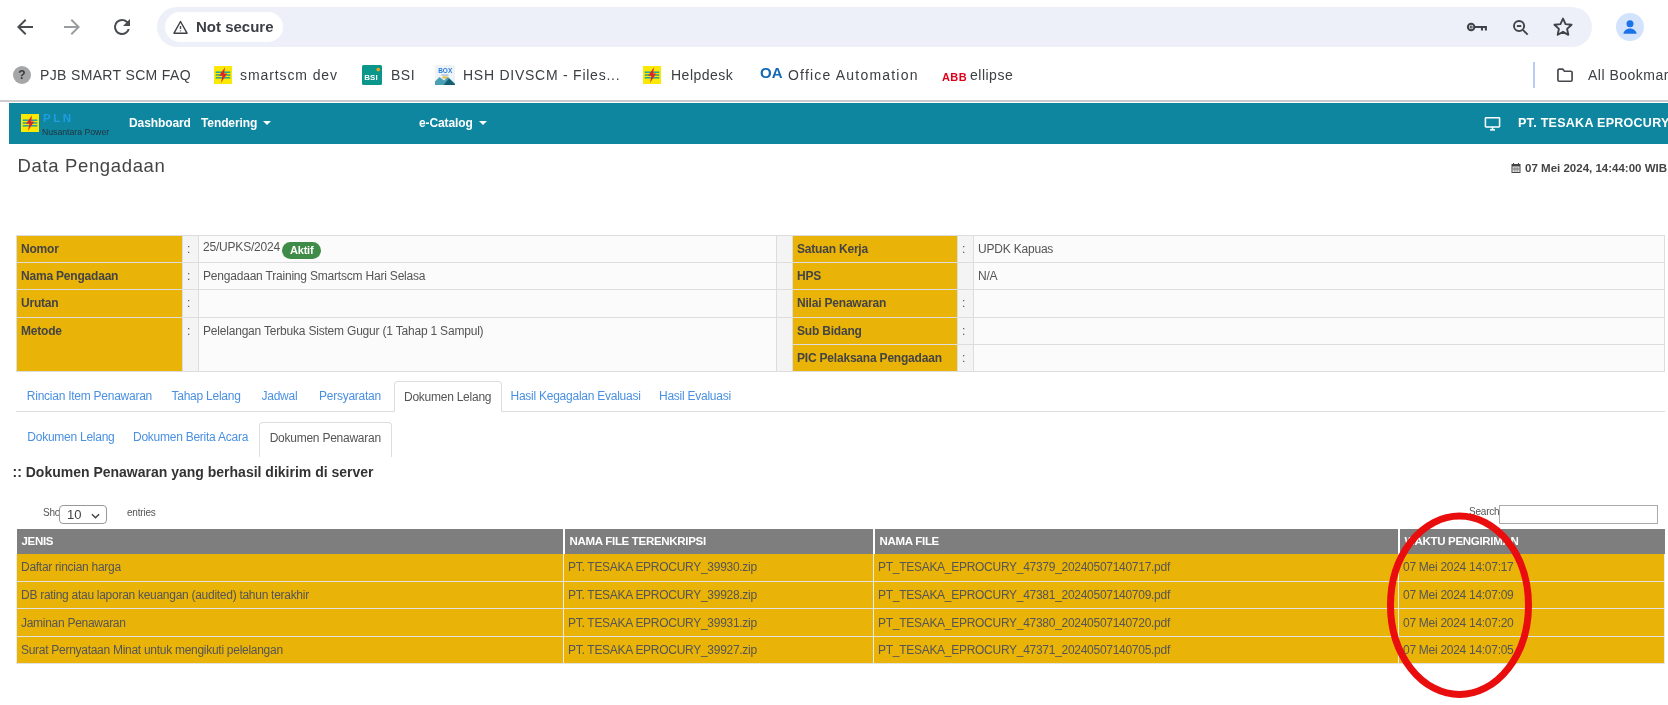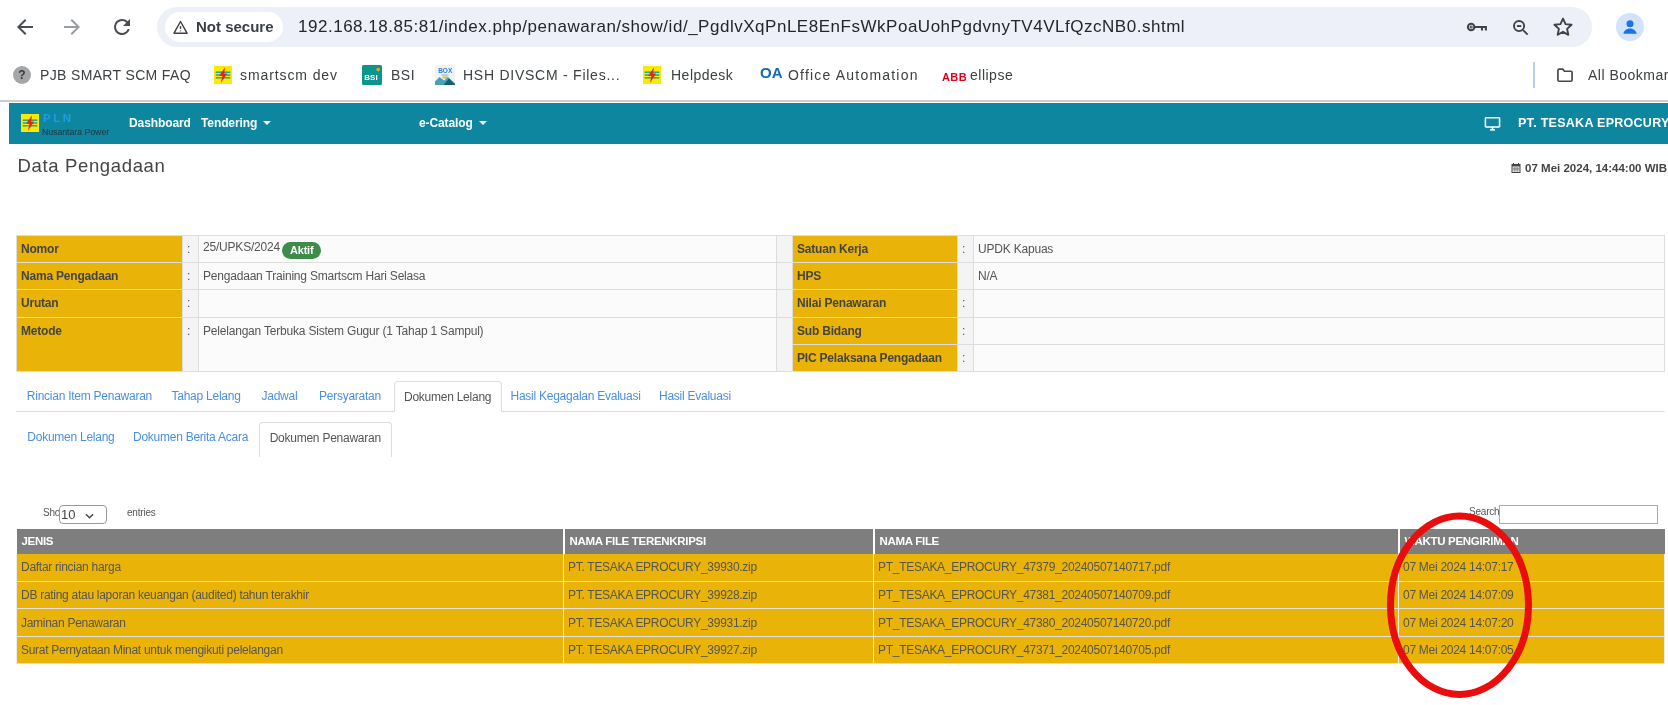--- a/index.html
+++ b/index.html
@@ -29,21 +29,21 @@
 .badge { display:inline-block; background:#3f8c48; color:#fff; font-size:11px; font-weight:700; border-radius:9px; padding:0 8px; height:17px; line-height:16px; margin-left:2px; vertical-align:-3px; }
 
 .tabline { left:16px; top:411px; width:1649px; height:1px; background:#ddd; }
 .tab { top:381px; height:31px; line-height:31px; font-size:12px; letter-spacing:-0.25px; color:#4a90e2; white-space:nowrap; }
 .tab.active { background:#fff; border:1px solid #ddd; border-bottom:1px solid #fff; border-radius:4px 4px 0 0; color:#555; top:381px; height:31px; }
 .tab2 { top:421.5px; height:35px; line-height:31px; font-size:12px; letter-spacing:-0.25px; color:#4a90e2; white-space:nowrap; }
 .tab2.active { background:#fff; border:1px solid #ddd; border-bottom:none; border-radius:4px 4px 0 0; color:#555; }
 #secttitle { left:12.5px; top:464px; font-size:14px; letter-spacing:0; font-weight:700; color:#333; }
 
 .ctl { font-size:10px; letter-spacing:-0.2px; color:#555;margin-left:16px; }
-#lenselect { left:59px; top:505px; width:48px; height:19px; border:1px solid #999; border-radius:4px; background:#fff; font-size:13px; color:#444; line-height:18px; padding-left:1px; }
+#lenselect { left:59px; top:505px; width:48px; height:19px; border:1px solid #999; border-radius:4px; background:#fff; font-size:13px; color:#444; line-height:18px; padding-left:7px; }
 #searchinput { left:1499px; top:505px; width:159px; height:19px; border:1px solid #aaa; background:#fff; }
 
 #dtable { left:16px; top:529px; border-collapse:collapse; table-layout:fixed; width:1649px; }
 #dtable th { background:#7e7e7e; color:#fff; font-size:11.5px; letter-spacing:-0.3px; font-weight:700; text-align:left; padding:0 0 0 5px; height:24.8px; border-right:2px solid #fff; }
 #dtable th:last-child { border-right:none; }
 #dtable td { font-size:12px; letter-spacing:-0.28px; color:#555; padding:0 0 0 4px; height:27.5px; border-bottom:1px solid #e2e2e2; border-right:1px solid #ececec; background:#eab308; white-space:nowrap; overflow:hidden; }
 #dtable td:last-child { border-right:1px solid #ececec; }
 #dtable td:first-child { border-left:1px solid #ececec; }
 </style>
 </head>
@@ -60,21 +60,20 @@
       <path d="M17.65 6.35A7.95 7.95 0 0 0 12 4a8 8 0 1 0 7.73 10h-2.08A6 6 0 1 1 12 6c1.66 0 3.14.69 4.22 1.78L13 11h7V4z" fill="#494c50"></path>
     </svg>
   <div class="abs" id="pill"></div>
   <div class="abs" id="chip"></div>
   <svg class="abs" style="left:172px;top:19px" width="17" height="17" viewBox="0 0 24 24" fill="none" stroke="#3c4043" stroke-width="2">
       <path d="M12 3.5 2.8 20h18.4z" stroke-linejoin="round"></path>
       <line x1="12" y1="10" x2="12" y2="14"></line>
       <line x1="12" y1="16.2" x2="12" y2="17.4"></line>
     </svg>
   <div class="abs" id="notsecure">Not secure</div>
-  <div class="abs" id="url">192.168.18.85:81/index.php/penawaran/show/id/_PgdlvXqPnLE8EnFsWkPoaUohPgdvnyTV4VLfQzcNB0.shtml</div>
   <svg class="abs" style="left:1464px;top:14px" width="26" height="26" viewBox="0 0 24 24" fill="none" stroke="#3f4246" stroke-width="1.9">
       <circle cx="6.6" cy="12" r="3"></circle>
       <circle cx="6.6" cy="12" r="0.45"></circle>
       <path d="M9.6 12h10.6v3.2M16.6 12v3.2"></path>
     </svg>
   <svg class="abs" style="left:1509px;top:16px" width="23" height="23" viewBox="0 0 24 24" fill="none" stroke="#3f4246" stroke-width="2">
       <circle cx="10.5" cy="10.5" r="5.3"></circle>
       <line x1="8.2" y1="10.5" x2="12.8" y2="10.5"></line>
       <line x1="14.7" y1="14.7" x2="19.5" y2="19.5"></line>
     </svg>
@@ -240,20 +239,21 @@
   <div class="abs tab" style="left:250.5px;padding:0 11px">Jadwal</div>
   <div class="abs tab" style="left:308px;padding:0 11px">Persyaratan</div>
   <div class="abs tab active" style="left:393.5px;padding:0 9.5px">Dokumen Lelang</div>
   <div class="abs tab" style="left:499.5px;padding:0 11px">Hasil Kegagalan Evaluasi</div>
   <div class="abs tab" style="left:648px;padding:0 11px">Hasil Evaluasi</div>
 
   <div class="abs tab2" style="left:16.3px;padding:0 11px">Dokumen Lelang</div>
   <div class="abs tab2" style="left:122px;padding:0 11px">Dokumen Berita Acara</div>
   <div class="abs tab2 active" style="left:259px;padding:0 9.7px">Dokumen Penawaran</div>
 
+  <div class="abs" id="secttitle">:: Dokumen Penawaran yang berhasil dikirim di server</div>
 
   <div class="abs ctl" style="left:27px;top:507px">Show</div>
   <div class="abs" id="lenselect">10 <svg width="9" height="6" viewBox="0 0 10 6" style="margin-left:6px">
         <path d="M1 1l4 4 4-4" stroke="#444" stroke-width="1.6" fill="none"></path>
       </svg></div>
   <div class="abs ctl" style="left:111px;top:507px">entries</div>
   <div class="abs ctl" style="left:1453px;top:506px">Search:</div>
   <div class="abs" id="searchinput"></div>
 
   <table class="abs" id="dtable">

